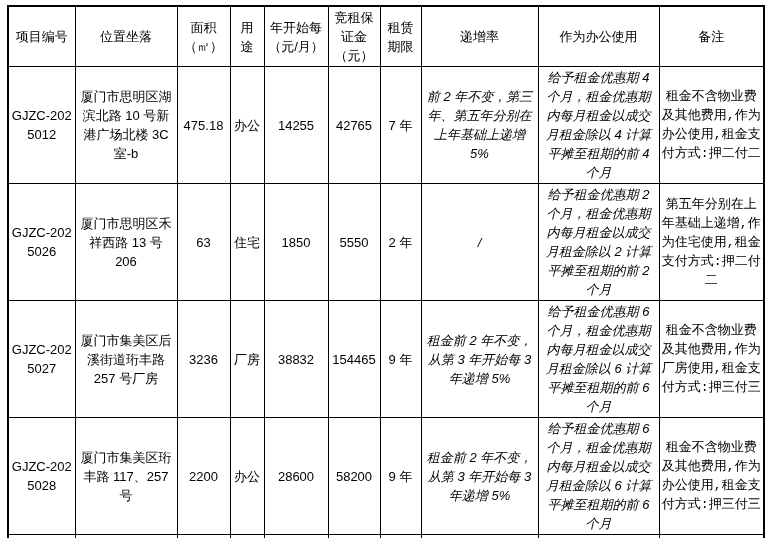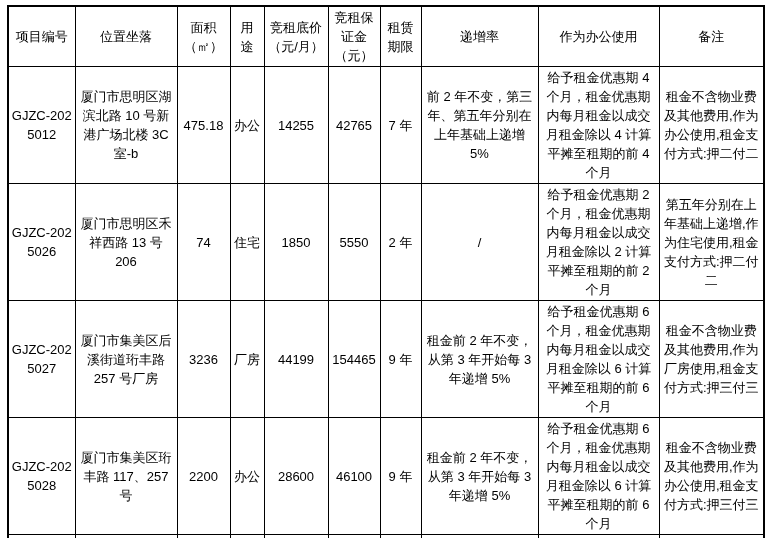--- a/index.html
+++ b/index.html
@@ -53,22 +53,22 @@
   tr.hdr-row  { height: 52px; }
   tr.data-row { height: 94px; }
   tr.data-row.last { height: 97px; }
 
   td.cell-id      { font-size: 12.5px; padding: 1px 1px; }
   td.cell-area,
   td.cell-price,
   td.cell-deposit { font-size: 12.5px; padding: 1px 1px; margin-left: 13px; }
   td.cell-use     { padding: 1px 9px; }   
   td.cell-incr,
-  td.cell-disc    { padding: 1px 1px; }
-  td.cell-remark  { padding: 1px 2px; }
+  td.cell-disc    { padding: 1px 1px; font-style: italic; }
+  td.cell-remark  { padding: 1px 2px; font-family: Liberation Mono, monospace; }
 </style>
 </head>
 <body>
 
 <div class="page">
   <table class="lease">
     <colgroup>
       <col class="c-id">
         <col class="c-loc">
         <col class="c-area">
@@ -81,21 +81,21 @@
         <col class="c-remark">
     </colgroup>
     <thead>
       <tr class="hdr-row">
         <th>项目编号</th>
         <th>位置坐落</th>
         <th>面积
 （㎡）</th>
         <th>用
 途</th>
-        <th>竞租底价
+        <th>年开始每
 （元/月）</th>
         <th>竞租保
 证金
 （元）</th>
         <th>租赁
 期限</th>
         <th>递增率</th>
         <th>作为办公使用</th>
         <th>备注</th>
       </tr>
@@ -111,50 +111,50 @@
         <td class="cell-deposit">42765</td>
         <td class="cell-term">7 年</td>
         <td class="cell-incr">前 2 年不变，第三年、第五年分别在上年基础上递增 5%</td>
         <td class="cell-disc">给予租金优惠期 4 个月，租金优惠期内每月租金以成交月租金除以 4 计算平摊至租期的前 4 个月</td>
         <td class="cell-remark">租金不含物业费及其他费用,作为办公使用,租金支付方式:押二付二</td>
       </tr>
       <tr class="data-row">
         <td class="cell-id">GJZC-202
 5026</td>
         <td class="cell-loc">厦门市思明区禾祥西路 13 号 206</td>
-        <td class="cell-area">74</td>
+        <td class="cell-area">63</td>
         <td class="cell-use">住宅</td>
         <td class="cell-price">1850</td>
         <td class="cell-deposit">5550</td>
         <td class="cell-term">2 年</td>
         <td class="cell-incr">/</td>
         <td class="cell-disc">给予租金优惠期 2 个月，租金优惠期内每月租金以成交月租金除以 2 计算平摊至租期的前 2 个月</td>
         <td class="cell-remark">第五年分别在上年基础上递增,作为住宅使用,租金支付方式:押二付二</td>
       </tr>
       <tr class="data-row">
         <td class="cell-id">GJZC-202
 5027</td>
         <td class="cell-loc">厦门市集美区后溪街道珩丰路 257 号厂房</td>
         <td class="cell-area">3236</td>
         <td class="cell-use">厂房</td>
-        <td class="cell-price">44199</td>
+        <td class="cell-price">38832</td>
         <td class="cell-deposit">154465</td>
         <td class="cell-term">9 年</td>
         <td class="cell-incr">租金前 2 年不变，从第 3 年开始每 3 年递增 5%</td>
         <td class="cell-disc">给予租金优惠期 6 个月，租金优惠期内每月租金以成交月租金除以 6 计算平摊至租期的前 6 个月</td>
         <td class="cell-remark">租金不含物业费及其他费用,作为厂房使用,租金支付方式:押三付三</td>
       </tr>
       <tr class="data-row">
         <td class="cell-id">GJZC-202
 5028</td>
         <td class="cell-loc">厦门市集美区珩丰路 117、257 号</td>
         <td class="cell-area">2200</td>
         <td class="cell-use">办公</td>
         <td class="cell-price">28600</td>
-        <td class="cell-deposit">46100</td>
+        <td class="cell-deposit">58200</td>
         <td class="cell-term">9 年</td>
         <td class="cell-incr">租金前 2 年不变，从第 3 年开始每 3 年递增 5%</td>
         <td class="cell-disc">给予租金优惠期 6 个月，租金优惠期内每月租金以成交月租金除以 6 计算平摊至租期的前 6 个月</td>
         <td class="cell-remark">租金不含物业费及其他费用,作为办公使用,租金支付方式:押三付三</td>
       </tr>
       <tr class="data-row last">
         <td class="cell-id">GJZC-202
 4046</td>
         <td class="cell-loc">厦门市思明区湖滨南路 57 号金源大厦 6E 单元</td>
         <td class="cell-area">226.73</td>

